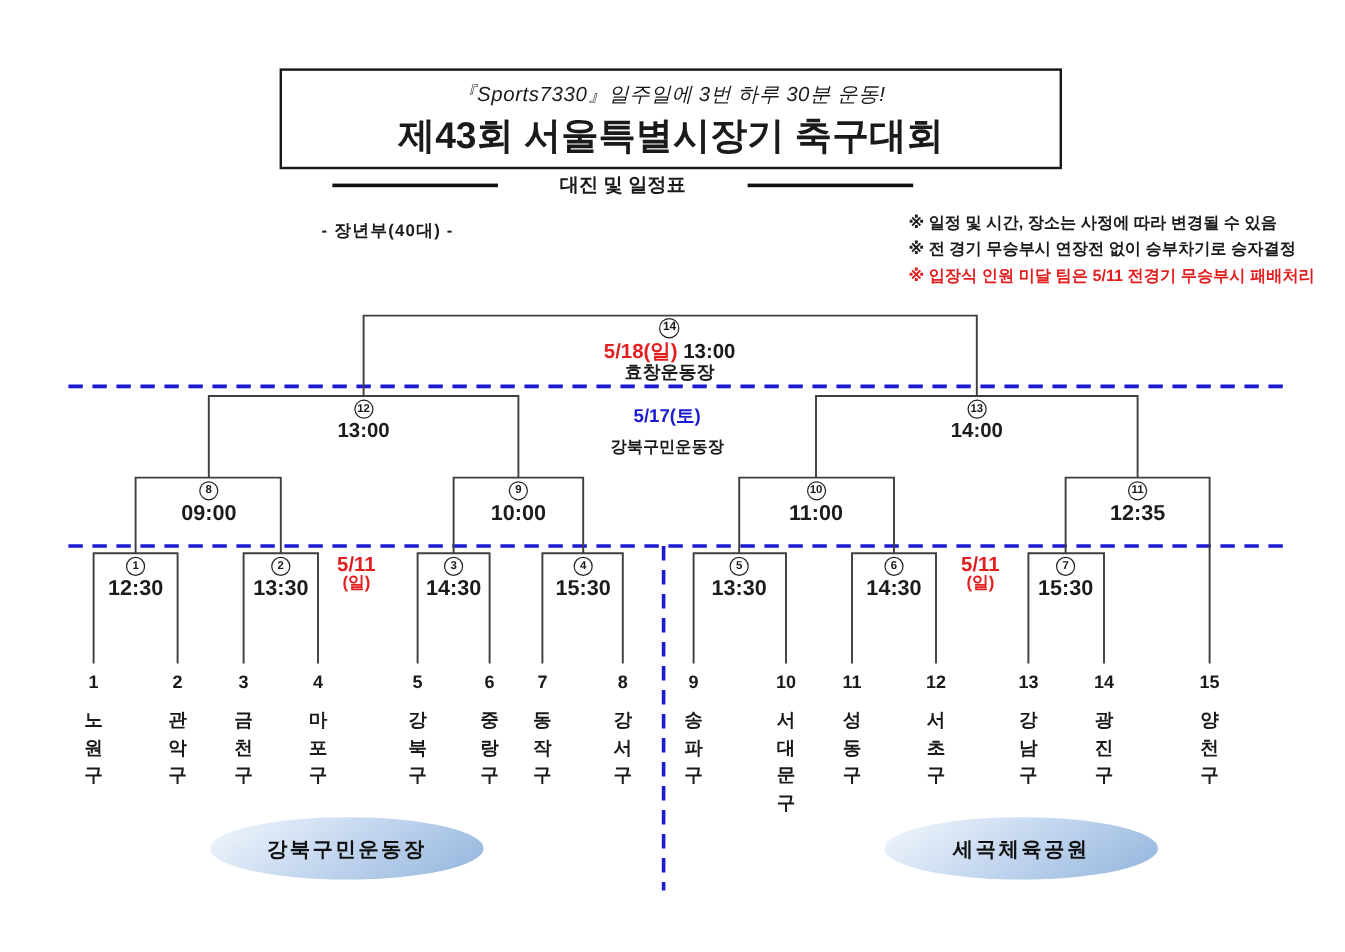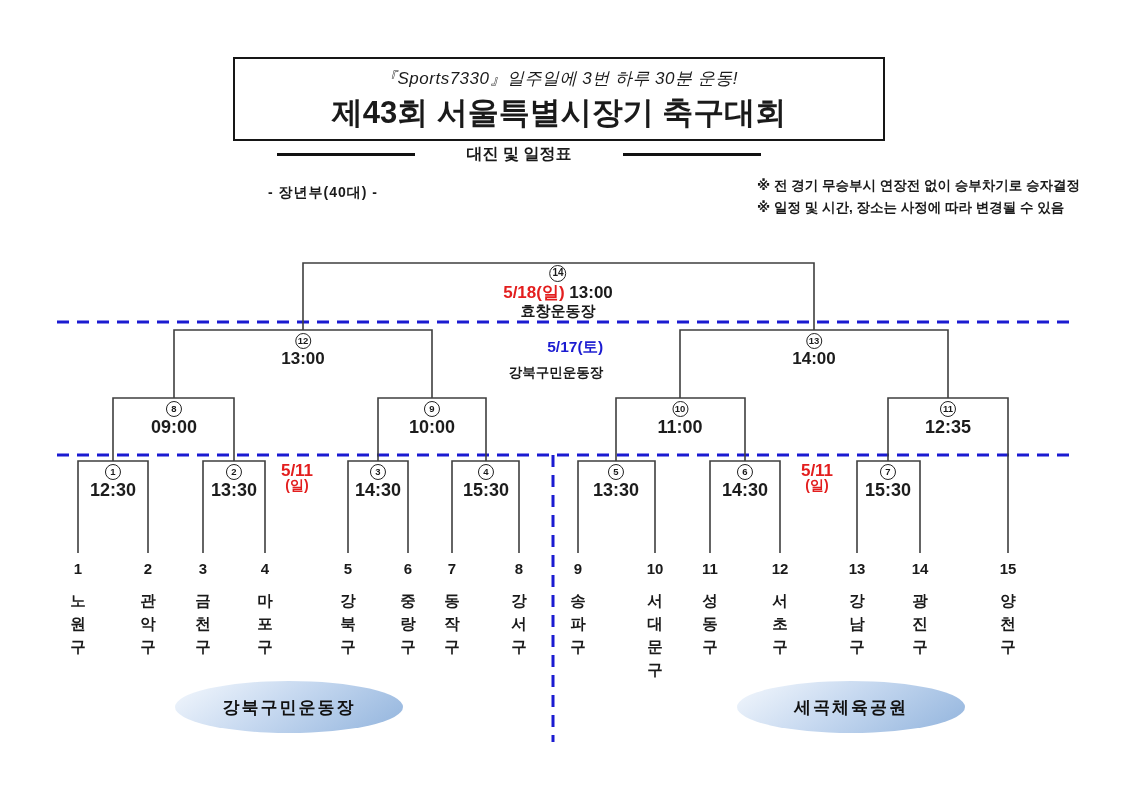--- a/index.html
+++ b/index.html
@@ -29,21 +29,21 @@
   .match-time{font-size:18px;font-weight:700;margin-top:1px;color:#1c1c1c;}
   .sf .match-time{font-size:17px;}
   
   .final-label{left:558px;top:263px;transform:translateX(-50%);text-align:center;line-height:1.05;}
   .final-label .circle-no{width:15px;height:15px;font-size:10px;}
   .final-datetime{font-size:17px;font-weight:800;margin-top:2px;white-space:nowrap;text-align:center;}
   .final-datetime .red{color:#e31e1e;}
   .final-venue{font-size:15px;font-weight:700;margin-top:2px;}
   
   .center-note{left:556px;top:337px;transform:translateX(-50%);text-align:center;}
-  .center-note .date{font-size:15.5px;font-weight:800;color:#1b1bd1;text-align:right;}
+  .center-note .date{font-size:15.5px;font-weight:800;color:#1b1bd1;}
   .center-note .venue{font-size:13.5px;font-weight:700;margin-top:6px;}
   
   .red-date{position:absolute;transform:translateX(-50%);top:462px;text-align:center;
     color:#e31e1e;font-weight:800;line-height:1;}
   .red-date div{font-size:17px;}
   .red-date .day{font-size:14px;margin-top:-1px;}
   
   .team-no{position:absolute;transform:translateX(-50%);top:560px;font-size:15px;font-weight:800;}
   .team-name{position:absolute;transform:translateX(-50%);top:589px;font-size:15.5px;
     font-weight:700;text-align:center;line-height:23px;}
@@ -86,22 +86,23 @@
     <div class="slogan">『Sports7330』일주일에 3번 하루 30분 운동!</div>
     <div class="main-title">제43회 서울특별시장기 축구대회</div>
   </div>
   <div class="abs subtitle-row">
     <div class="hline"></div>
     <div class="subtitle">대진 및 일정표</div>
     <div class="hline"></div>
   </div>
   <div class="abs division">- 장년부(40대) -</div>
   <div class="abs notes-block">
+      <div class="note-line">※ 일정 및 시간, 장소는 사정에 따라 변경될 수 있음</div>
       <div class="note-line">※ 전 경기 무승부시 연장전 없이 승부차기로 승자결정</div>
-      <div class="note-line">※ 일정 및 시간, 장소는 사정에 따라 변경될 수 있음</div>
+      <div class="note-line red">※ 입장식 인원 미달 팀은 5/11 전경기 무승부시 패배처리</div>
     </div>
 
   <div class="abs final-label">
     <span class="circle-no">14</span>
     <div class="final-datetime">
       <span class="red">5/18(일)</span>
       <span>13:00</span>
     </div>
     <div class="final-venue">효창운동장</div>
   </div>

